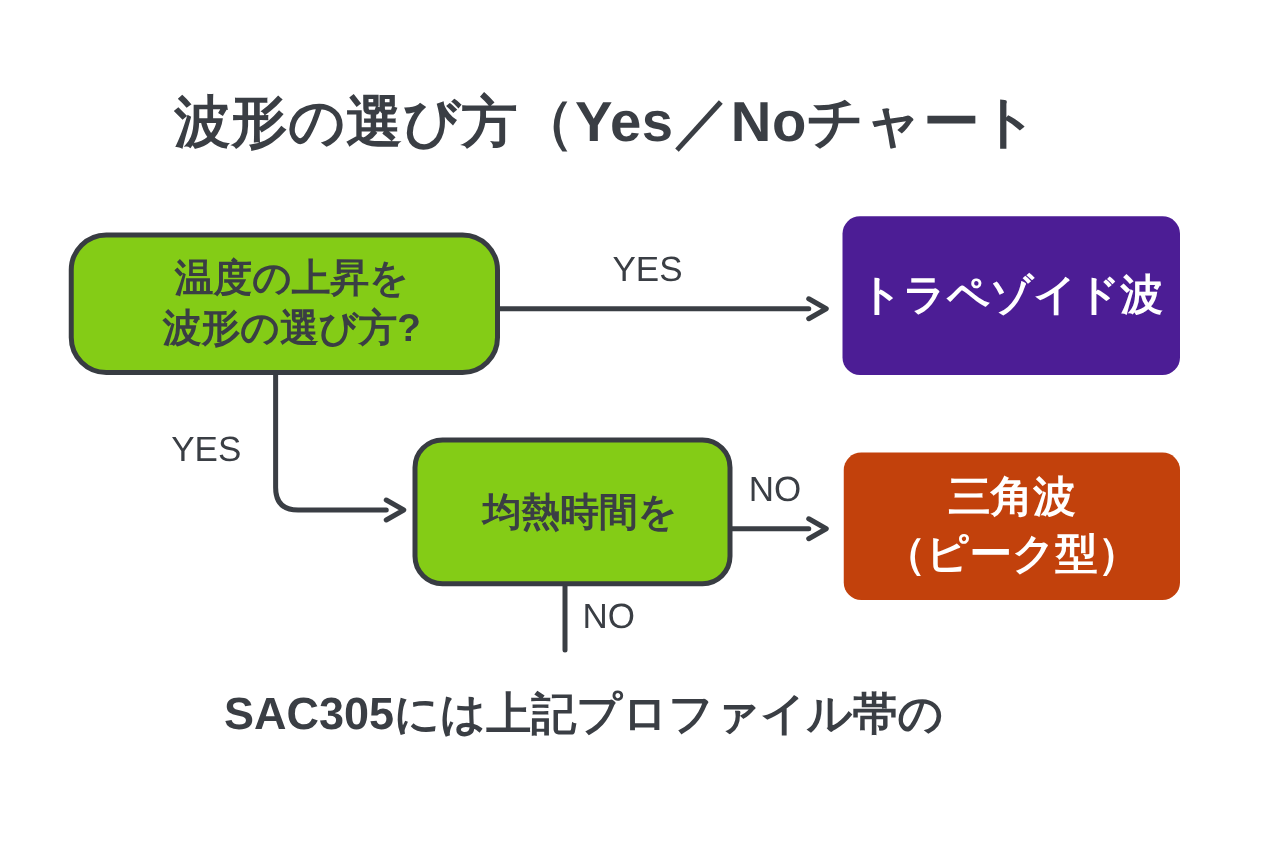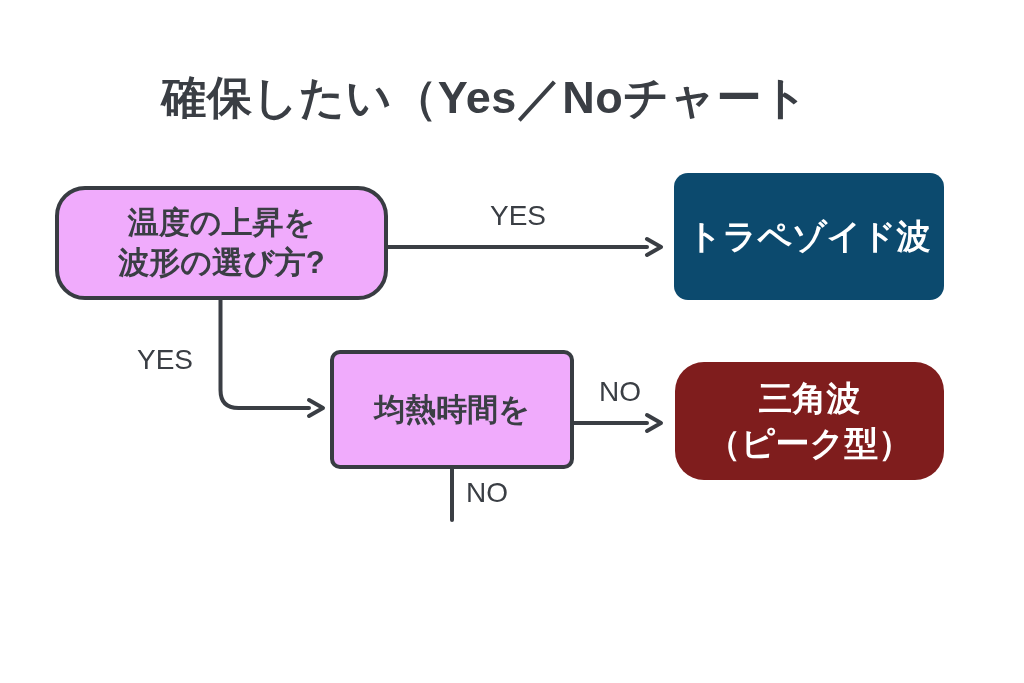--- a/index.html
+++ b/index.html
@@ -11,28 +11,29 @@
   }
   .abs{position:absolute;}
 
   .page-title{
     left:0;top:68px;width:970px;
     text-align:center;
     font-size:45px;font-weight:700;letter-spacing:0.5px;
   }
 
   .qbox{
-    background:#f0abfc;
+    background:#84cc16;
     border:4px solid #383c42;
     display:flex;flex-direction:column;align-items:center;justify-content:center;
     font-size:31px;font-weight:700;line-height:40px;
     text-align:center;
+    padding-left:12px;
   }
   .qbox1{left:55px;top:186px;width:325px;height:106px;border-radius:30px;}
-  .qbox2{left:330px;top:350px;width:236px;height:111px;border-radius:10px;gap:19px;}
+  .qbox2{left:330px;top:350px;width:236px;height:111px;border-radius:24px;gap:19px;}
 
   .rbox{
     display:flex;flex-direction:column;align-items:center;justify-content:center;
     color:#ffffff;font-size:34px;font-weight:700;line-height:45px;
     text-align:center;border-radius:14px;
   }
   .rbox1{left:674px;top:173px;width:270px;height:127px;}
   .rbox2{left:675px;top:362px;width:269px;height:118px;}
 
   .edge-label{
@@ -47,21 +48,21 @@
     left:0;top:549px;width:934px;
     text-align:center;
     font-size:36px;font-weight:700;line-height:44px;
   }
 
   svg.connectors{left:0;top:0;pointer-events:none;}
 </style>
 </head>
 <body>
 
-<div class="abs page-title">確保したい（Yes／Noチャート</div>
+<div class="abs page-title">波形の選び方（Yes／Noチャート</div>
 
 <svg class="abs connectors" width="1024" height="683" viewBox="0 0 1024 683">
   <g fill="none" stroke="#3a3e44" stroke-width="4" stroke-linecap="round" stroke-linejoin="round">
     <path d="M388 247 H647"></path>
     <path d="M647 239 L661 247 L647 255"></path>
 
     <path d="M220.5 300 L220.5 390 Q220.5 408 238.5 408 L309 408"></path>
     <path d="M309 400 L323 408 L309 416"></path>
 
     <path d="M574 423 H647"></path>
@@ -73,28 +74,29 @@
 
 <div class="abs qbox qbox1">
   <div>温度の上昇を</div>
   <div>波形の選び方?</div>
 </div>
 
 <div class="abs qbox qbox2">
   <div>均熱時間を</div>
 </div>
 
-<div class="abs rbox rbox1" style="background-color: #0c4a6e;">
+<div class="abs rbox rbox1" style="background-color: #4c1d95;">
   <div>トラペゾイド波</div>
 </div>
 
-<div class="abs rbox rbox2" style="background-color: #7f1d1d; border-radius: 29px;">
+<div class="abs rbox rbox2" style="background-color: #c2410c;">
   <div>三角波</div>
   <div>（ピーク型）</div>
 </div>
 
 <div class="abs edge-label lbl-yes-top">YES</div>
 <div class="abs edge-label lbl-yes-left">YES</div>
 <div class="abs edge-label lbl-no-right">NO</div>
 <div class="abs edge-label lbl-no-down">NO</div>
 
 <div class="abs footnote">
+  <div>SAC305には上記プロファイル帯の</div>
 </div>
 
 </body></html>

